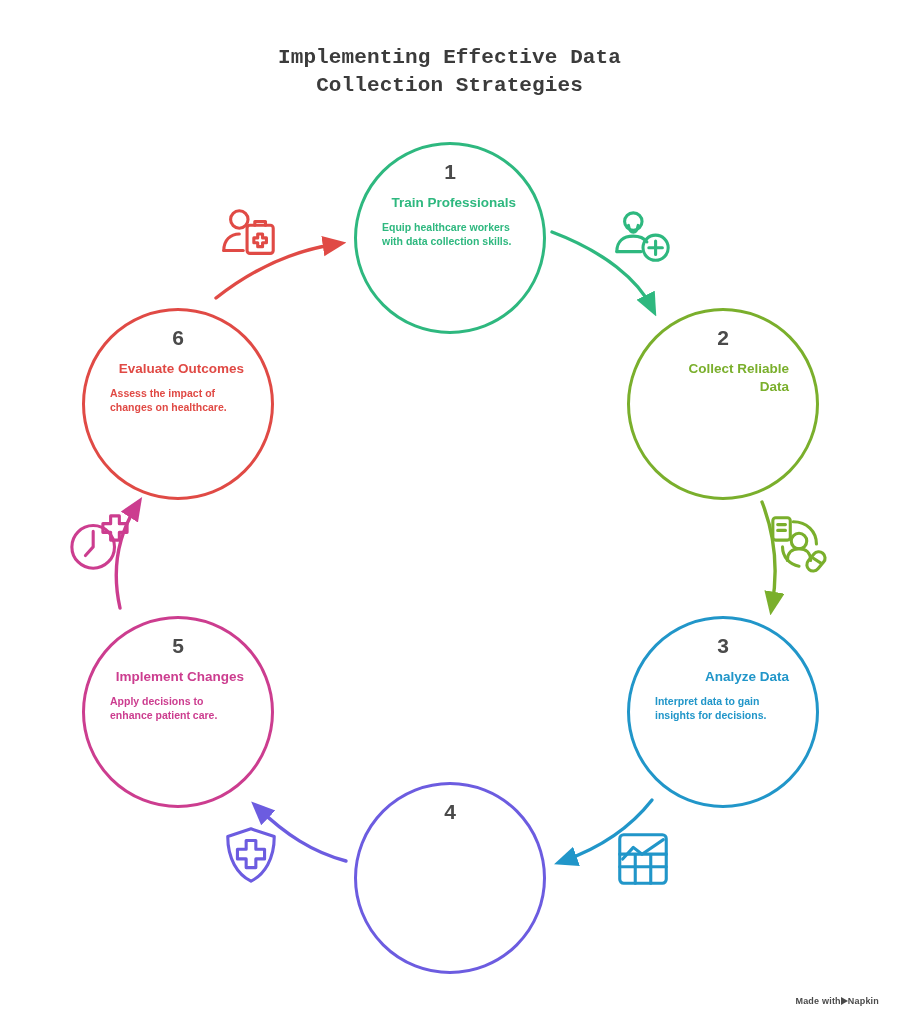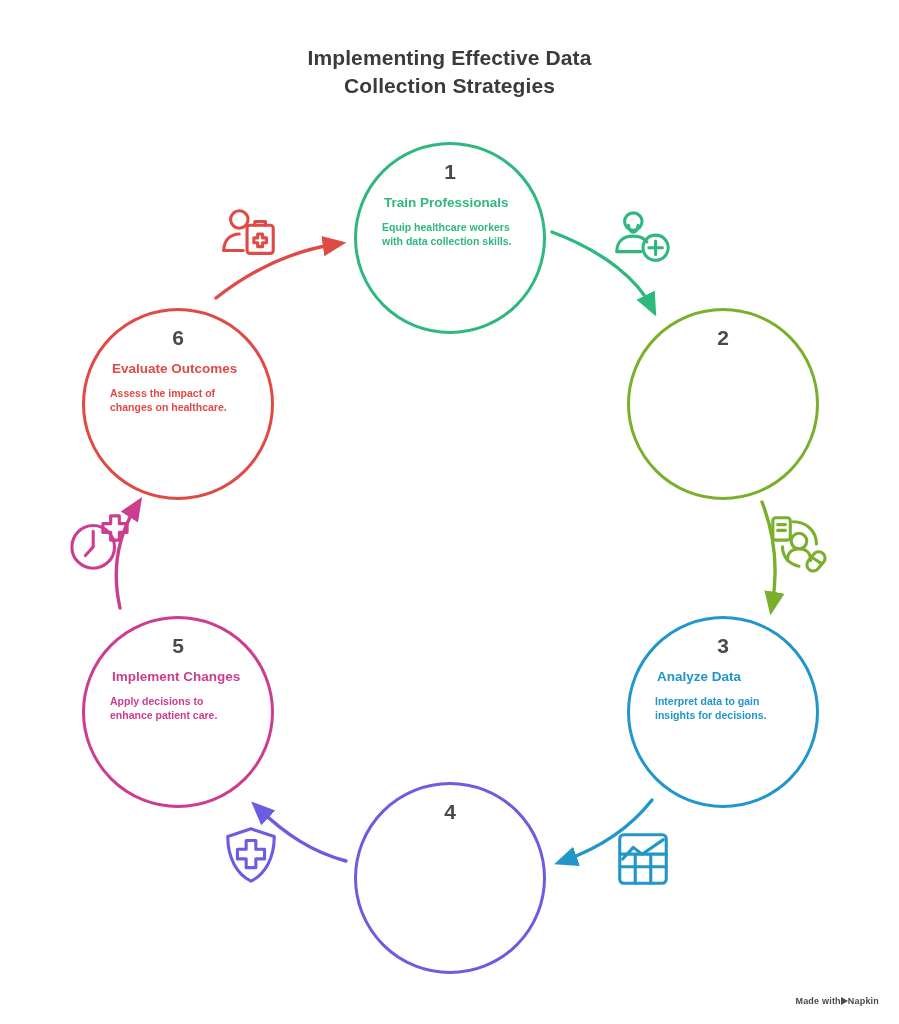--- a/index.html
+++ b/index.html
@@ -26,21 +26,21 @@
     left: 0;
     top: 44px;
     width: 899px;
     text-align: center;
     font-size: 21px;
     font-weight: bold;
     line-height: 1.35;
     color: #3b3b3b;
     letter-spacing: 0.1px;
   }
-  .title .line { display: block; }
+  .title .line { display: block; font-family: Liberation Mono, monospace; }
 
   
   #links {
     position: absolute;
     left: 0; top: 0;
     width: 899px;
     height: 1024px;
     pointer-events: none;
   }
 
@@ -63,21 +63,21 @@
     font-size: 21px;
     font-weight: bold;
     color: #4a4a4a;
     line-height: 1;
     margin-bottom: 12px;
   }
   .node .ntitle {
     font-size: 13.5px;
     font-weight: bold;
     line-height: 1.32;
-    text-align: left;
+    text-align: right;
     width: 132px;
     margin-bottom: 9px;
   }
   .node .ndesc {
     font-size: 10.5px;
     font-weight: bold;
     line-height: 1.33;
     text-align: left;
     width: 136px;
   }
@@ -169,20 +169,21 @@
   </svg>
 
   <div class="node" id="node1" style="border-color:#2eb87f">
     <div class="num">1</div>
     <div class="ntitle" style="color:#2eb87f">Train Professionals</div>
     <div class="ndesc" style="color:#2eb87f">Equip healthcare workers with data collection skills.</div>
   </div>
 
   <div class="node" id="node2" style="border-color:#7aaf2c">
     <div class="num">2</div>
+    <div class="ntitle" style="color:#7aaf2c">Collect Reliable Data</div>
   </div>
 
   <div class="node" id="node3" style="border-color:#2196c9">
     <div class="num">3</div>
     <div class="ntitle" style="color:#2196c9">Analyze Data</div>
     <div class="ndesc" style="color:#2196c9">Interpret data to gain insights for decisions.</div>
   </div>
 
   <div class="node" id="node4" style="border-color:#6c5ce0">
     <div class="num">4</div>

